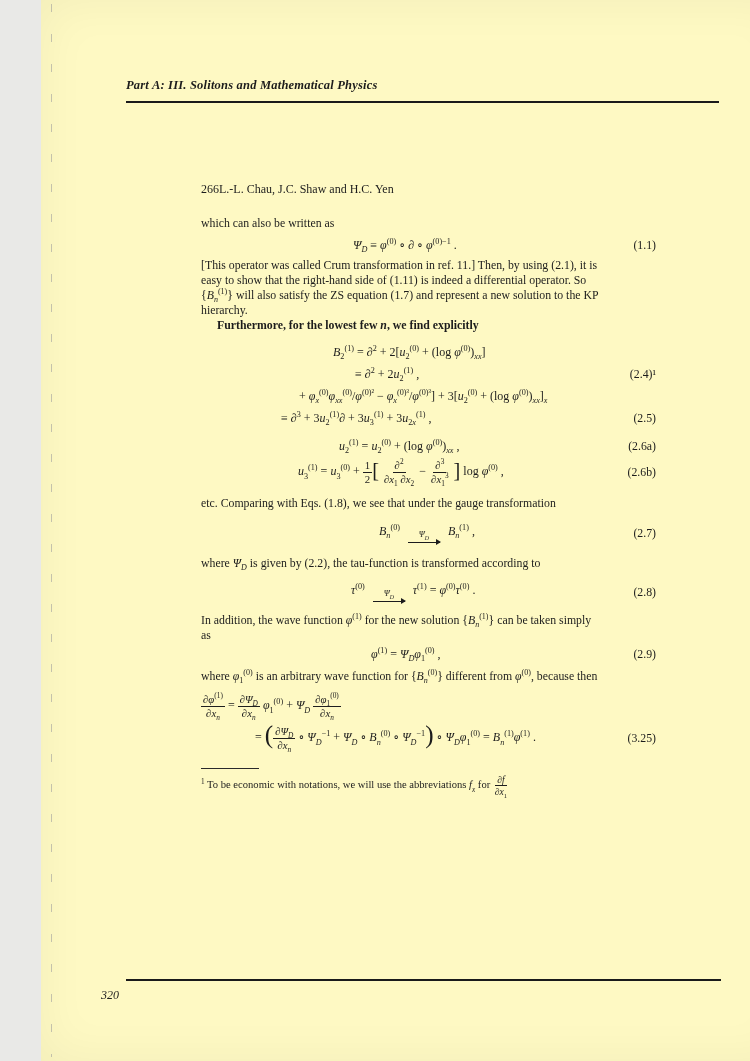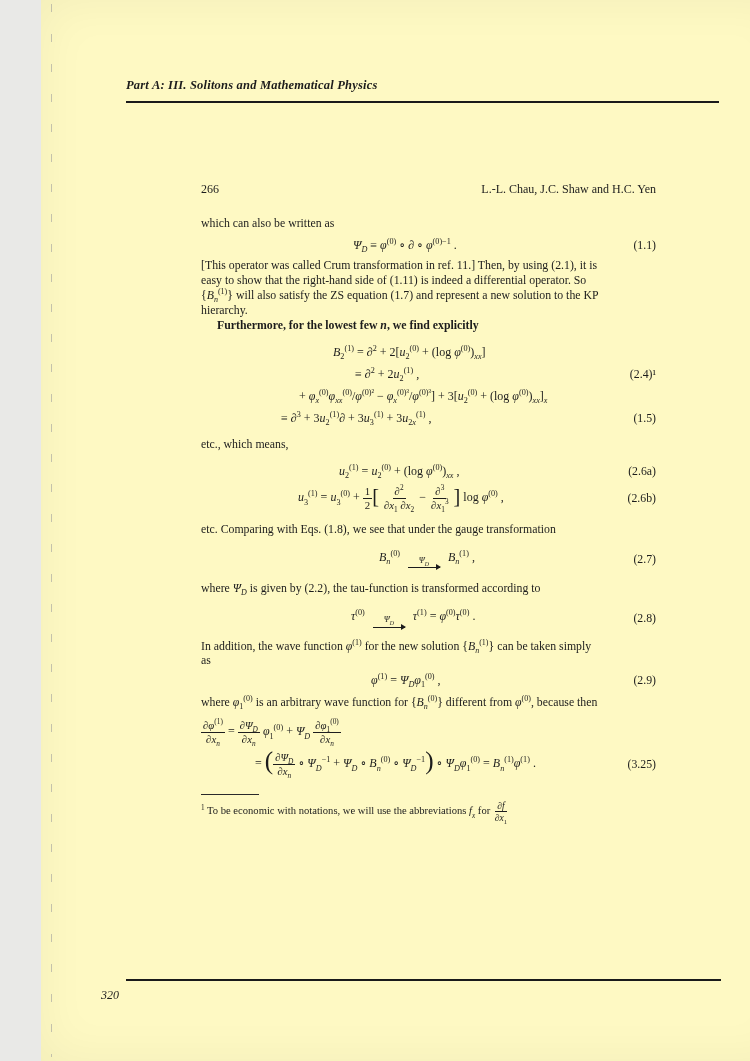--- a/index.html
+++ b/index.html
@@ -19,21 +19,21 @@
     opacity:.55;
   }
   .runhead{
     position:absolute;left:85px;top:78px;
     font-size:12.5px;font-weight:bold;font-style:italic;letter-spacing:.2px;
   }
   .headrule{position:absolute;left:85px;top:101px;width:593px;height:2px;background:#1a1a1a;}
   .footrule{position:absolute;left:85px;top:979px;width:595px;height:2px;background:#1a1a1a;}
   .pageno-bottom{position:absolute;left:60px;top:988px;font-size:12px;font-style:italic;}
   .content{position:absolute;left:160px;top:182px;width:455px;font-size:11.8px;line-height:14.8px;}
-  .pagehead{display:flex;justify-content:space-between;font-size:12px;gap:44px;}
+  .pagehead{display:flex;font-size:12px;}
   p{margin:0;text-align:justify;}
   .mt{margin-top:16px;}
   .indent{text-indent:16px;font-weight:bold;}
   .oneline{white-space:nowrap;}
   sup,sub{line-height:0;font-size:.68em;}
   .eqrow{display:flex;align-items:center;position:relative;font-size:12px;}
   .eqbody{display:inline-block;white-space:nowrap;}
   .eqbody i{font-style:italic;}
   .eqno{margin-left:auto;font-size:11.8px;}
   .fr{display:inline-flex;flex-direction:column;align-items:center;vertical-align:middle;font-size:.9em;line-height:1.2;text-align:center;}
@@ -80,24 +80,23 @@
     </div>
     <div class="eqrow" style="margin-top:7px">
       <span class="eqbody" style="margin-left:154px">≡ ∂<sup>2</sup> + 2<i>u</i><sub>2</sub><sup>(1)</sup> ,</span>
       <span class="eqno">(2.4)¹</span>
     </div>
     <div class="eqrow" style="margin-top:7px">
       <span class="eqbody" style="margin-left:98px">+ <i>φ</i><sub><i>x</i></sub><sup>(0)</sup><i>φ</i><sub><i>xx</i></sub><sup>(0)</sup>/<i>φ</i><sup>(0)²</sup> − <i>φ</i><sub><i>x</i></sub><sup>(0)³</sup>/<i>φ</i><sup>(0)³</sup>] + 3[<i>u</i><sub>2</sub><sup>(0)</sup> + (log <i>φ</i><sup>(0)</sup>)<sub><i>xx</i></sub>]<sub><i>x</i></sub></span>
     </div>
     <div class="eqrow" style="margin-top:7px">
       <span class="eqbody" style="margin-left:80px">≡ ∂<sup>3</sup> + 3<i>u</i><sub>2</sub><sup>(1)</sup>∂ + 3<i>u</i><sub>3</sub><sup>(1)</sup> + 3<i>u</i><sub>2<i>x</i></sub><sup>(1)</sup> ,</span>
-      <span class="eqno">(1.5)</span>
+      <span class="eqno">(2.5)</span>
     </div>
 
-    <p style="margin-top:11px">etc., which means,</p>
 
     <div class="eqrow" style="margin-top:13px">
       <span class="eqbody" style="margin-left:138px"><i>u</i><sub>2</sub><sup>(1)</sup> = <i>u</i><sub>2</sub><sup>(0)</sup> + (log <i>φ</i><sup>(0)</sup>)<sub><i>xx</i></sub> ,</span>
       <span class="eqno">(2.6a)</span>
     </div>
     <div class="eqrow" style="margin-top:6px">
       <span class="eqbody" style="margin-left:97px"><i>u</i><sub>3</sub><sup>(1)</sup> = <i>u</i><sub>3</sub><sup>(0)</sup> + <span class="fr">
             <span class="nu">1</span>
             <span class="de">2</span>
           </span><span class="big">[</span> <span class="fr">

